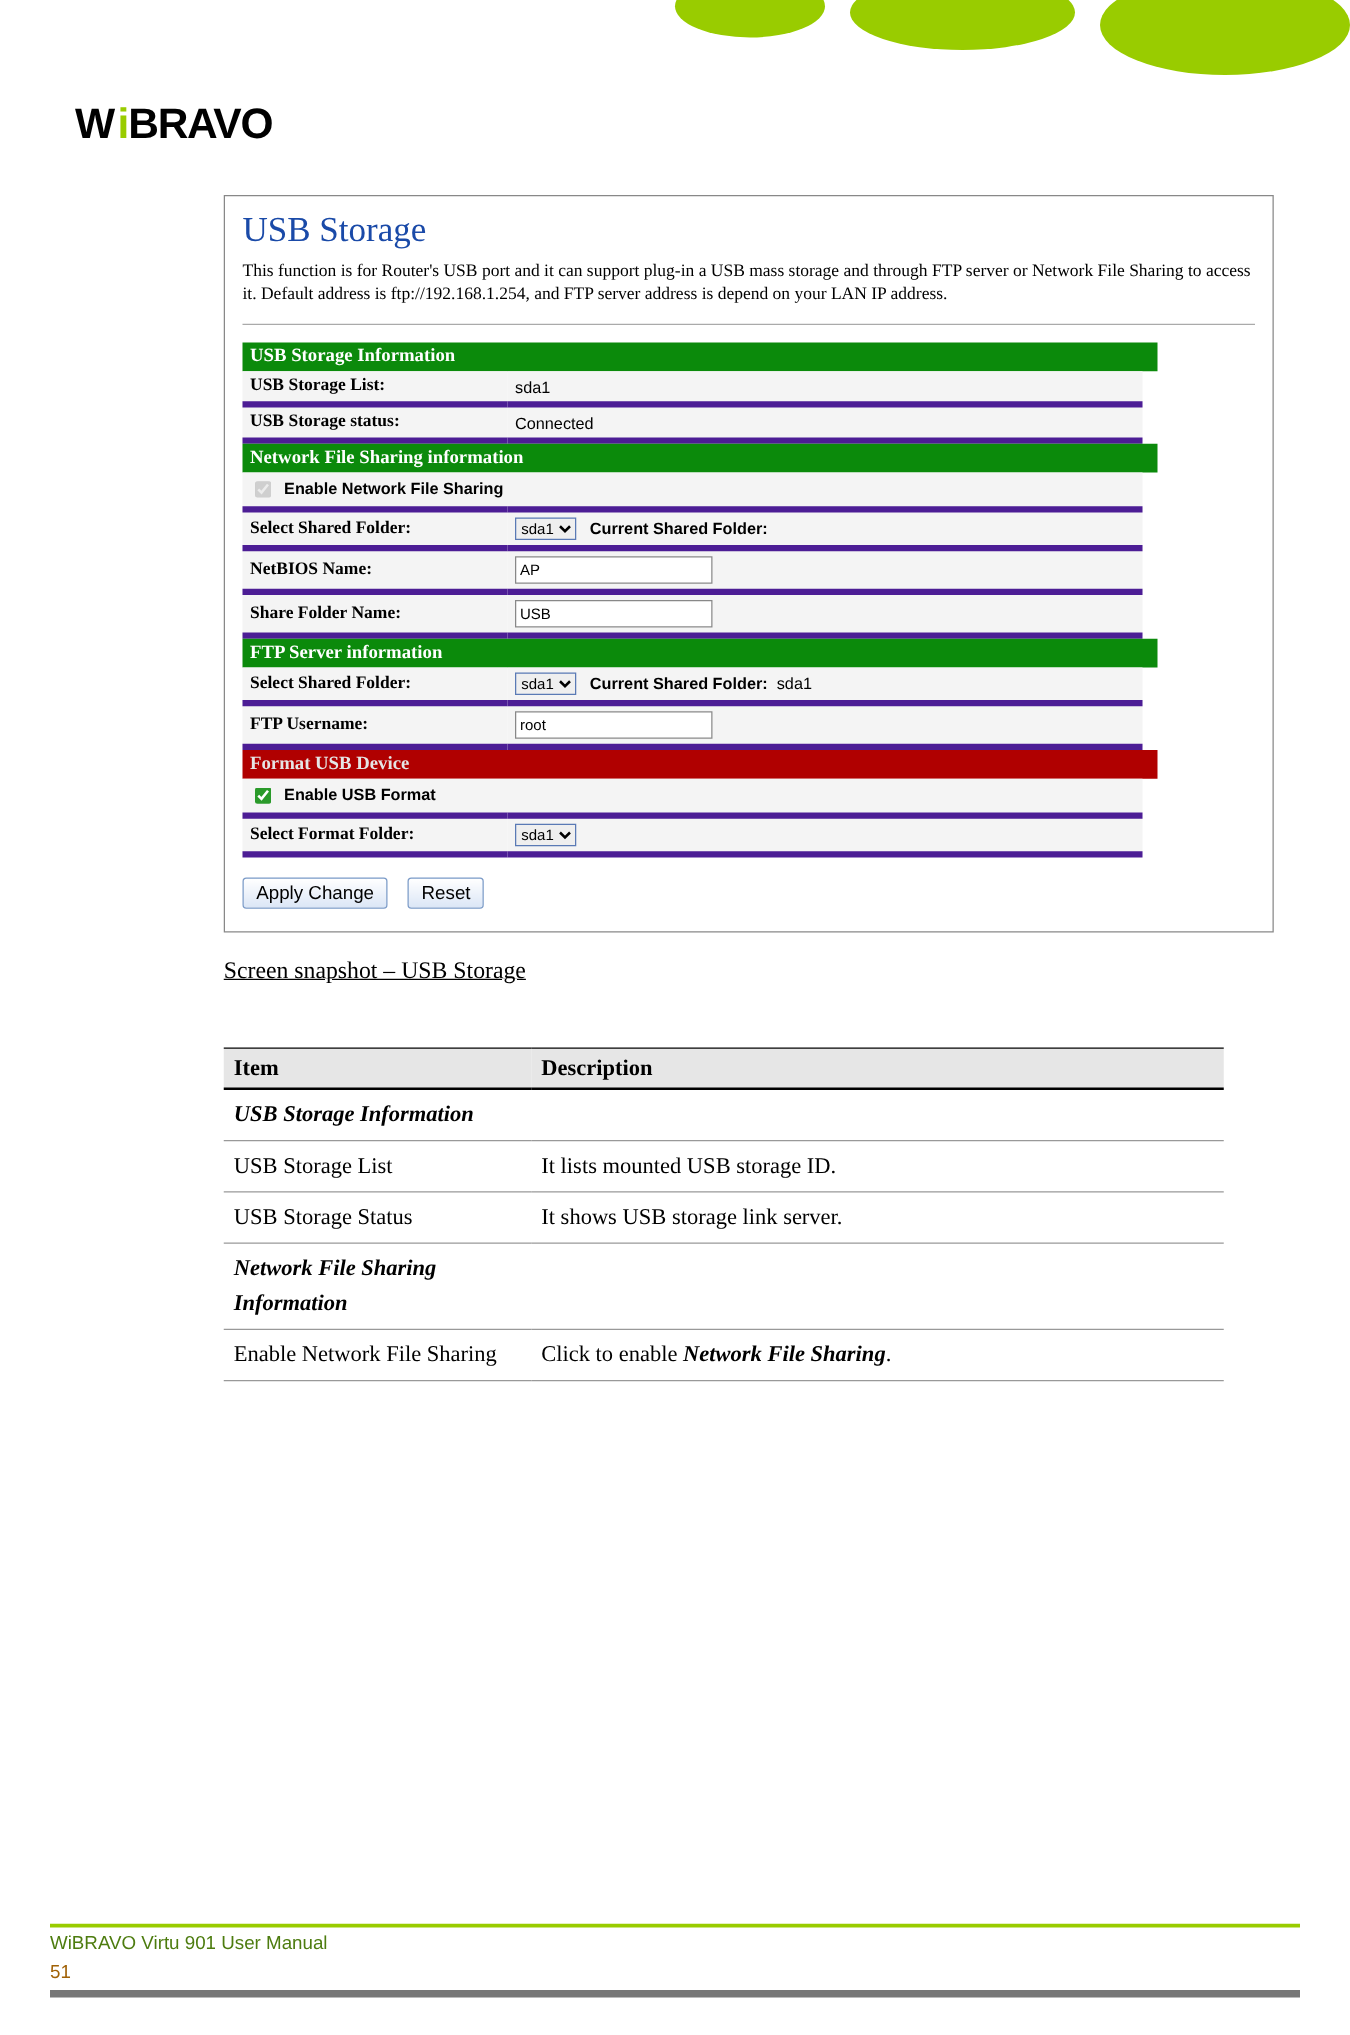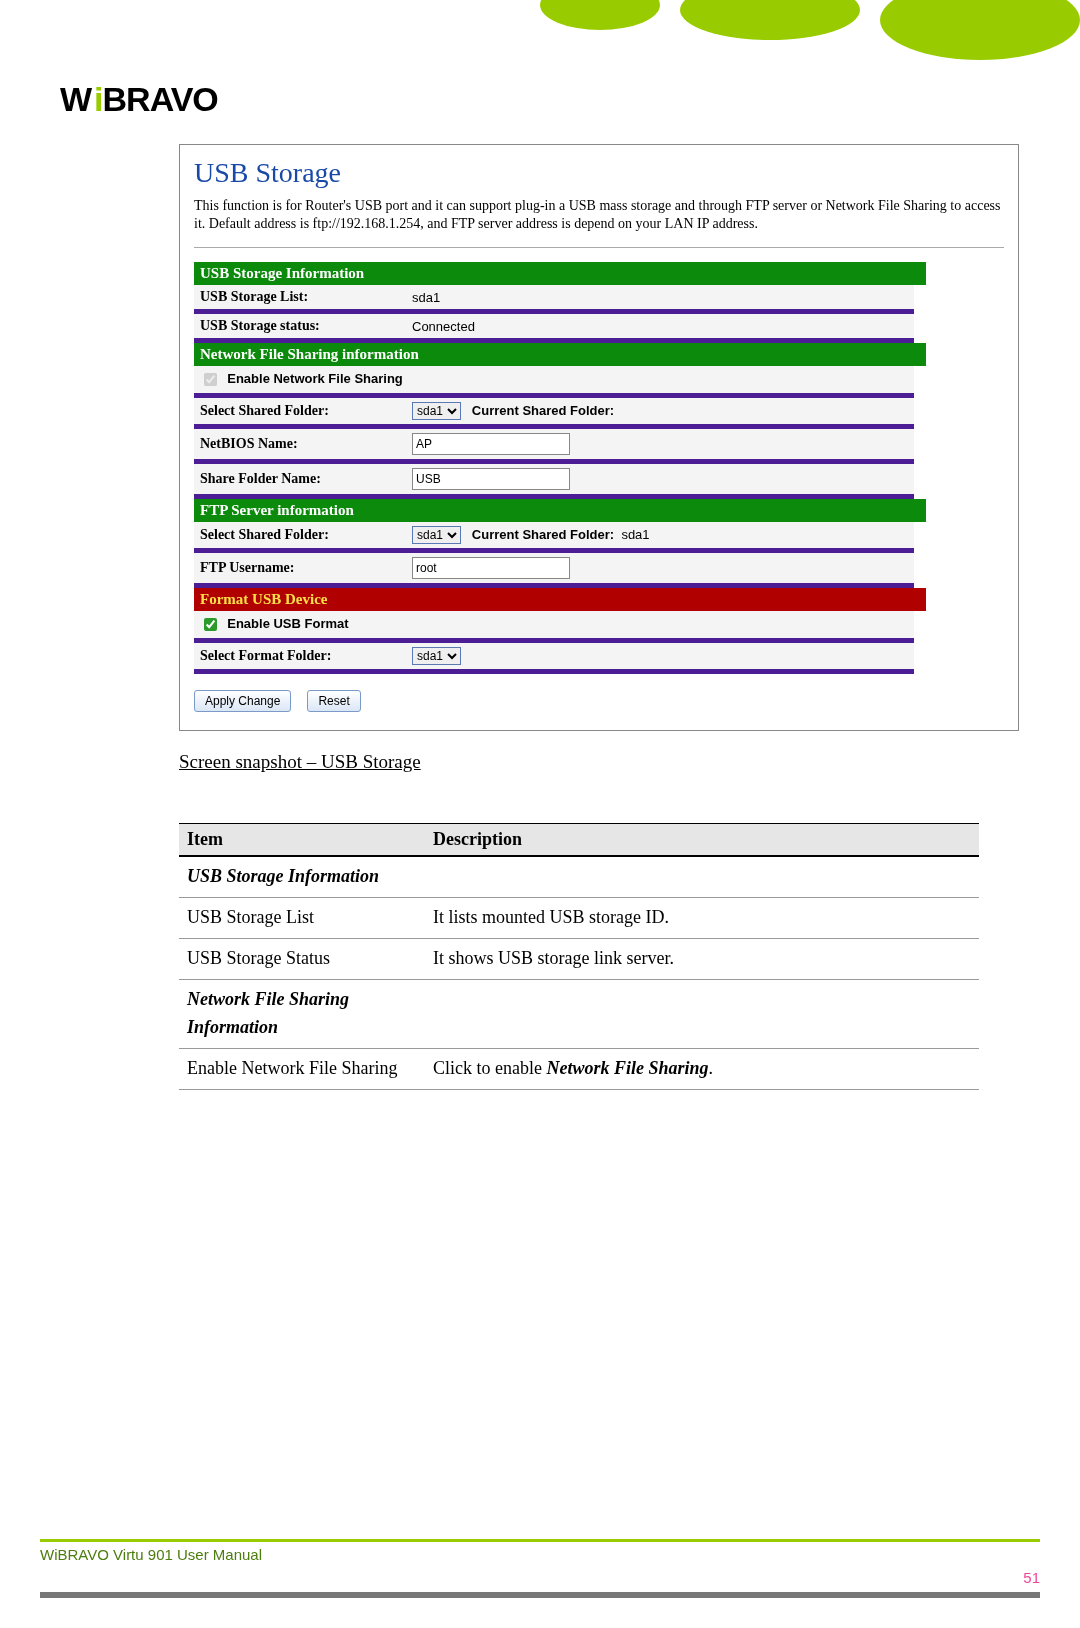--- a/index.html
+++ b/index.html
@@ -5,46 +5,46 @@
   body { margin:0; padding:0; font-family:"Times New Roman", serif; background:#fff; width:1080px; }
   .page { width:1080px; height:1628px; position:relative; background:#fff; }
   .deco-blobs { position:absolute; top:0; right:0; height:50px; width:560px; }
   .blob { position:absolute; top:-20px; border-radius:50%; background:#99cc00; }
   .blob.b1 { right:420px; width:120px; height:50px; }
   .blob.b2 { right:220px; width:180px; height:60px; }
   .blob.b3 { right:0; width:200px; height:80px; }
   .logo { position:absolute; top:80px; left:60px; height:40px; font-family:Arial,sans-serif; font-weight:900; font-size:34px; letter-spacing:-1px; color:#000; }
   .logo .wi { letter-spacing:2px; }
   .logo .dot { color:#99cc00; }
-  .content { position:absolute; top:144px; left:140px; width:840px;padding-left:39px; }
+  .content { position:absolute; top:156px; left:140px; width:840px;padding-left:39px; }
   .screenshot-box { border:1px solid #888; background:#fff; padding:12px 14px 18px 14px; font-family:"Times New Roman",serif; }
   .ss-title { color:#1a4aa8; font-family:Georgia,"Times New Roman",serif; font-size:28px; font-weight:normal; margin:0 0 8px 0; }
   .ss-intro { font-size:14px; line-height:1.3; margin-bottom:14px; }
   hr.ss-hr { border:none; border-top:1px solid #aaa; margin:6px 0 14px 0; }
   .ss-section { background:#0b8a0b; color:#fff; font-weight:bold; padding:3px 6px; font-size:15px; margin-bottom:0; width:720px;}
-  .ss-section.red { background:#b00000; color:#fde047; }
+  .ss-section.red { background:#b00000; color:#e5e5e5; }
   table.ss-tbl { border-collapse:collapse; width:720px; font-size:14px; }
   table.ss-tbl td { padding:4px 6px; border-bottom:5px solid #4c1d95; background:#f4f4f4; }
   table.ss-tbl td.lbl { width:200px; font-weight:bold; white-space:nowrap;}
   table.ss-tbl td.val { font-family:Arial,sans-serif; font-size:13px;}
   input.txt { font-family:Arial,sans-serif; font-size:12px; width:150px; height:18px; border:1px solid #888; padding:1px 3px;}
   select.sel { font-family:Arial,sans-serif; font-size:12px; border:1px solid #5a7ab5;}
   .chk { vertical-align:middle; }
   .btnrow { margin-top:16px; }
-  button.ss-btn { font-family:Arial,sans-serif; font-size:12px; padding:3px 10px; background:linear-gradient(#fff,#dbe6f6); border:1px solid #7a9ac7; border-radius:3px; cursor:pointer;}
+  button.ss-btn { font-family:Arial,sans-serif; font-size:15px; padding:3px 10px; background:linear-gradient(#fff,#dbe6f6); border:1px solid #7a9ac7; border-radius:3px; cursor:pointer;}
   .caption { margin-top:20px; font-size:19px; text-decoration:underline; }
   .desc-table { margin-top:50px; width:800px; border-collapse:collapse; font-size:18px; }
   .desc-table th { text-align:left; background:#e6e6e6; font-weight:bold; padding:5px 8px; border-top:1px solid #000; border-bottom:2px solid #000;}
   .desc-table td { padding:6px 8px; border-bottom:1px solid #999; vertical-align:top; line-height:1.55;}
   .desc-table td.col1 { width:230px; }
   .bi { font-weight:bold; font-style:italic; }
   .footer { position:absolute; bottom:30px; left:40px; right:40px; }
   .footer-line { height:3px; background:linear-gradient(90deg,#99cc00,#99cc00); margin-bottom:4px;}
   .footer-txt { font-family:Arial,sans-serif; color:#4d7c0f; font-size:15px; font-weight:500;}
-  .footer-page { text-align:right; color:#ec4899; font-family:Arial,sans-serif; font-size:15px; margin-top:6px;}
+  .footer-page { text-align:left; color:#a16207; font-family:Arial,sans-serif; font-size:15px; margin-top:6px;}
   .footer-bar { height:6px; background:#777; margin-top:6px;}
 </style>
 </head>
 <body>
 
 <div class="page">
   <div class="deco-blobs">
     <div class="blob b1"></div>
       <div class="blob b2"></div>
       <div class="blob b3"></div>

